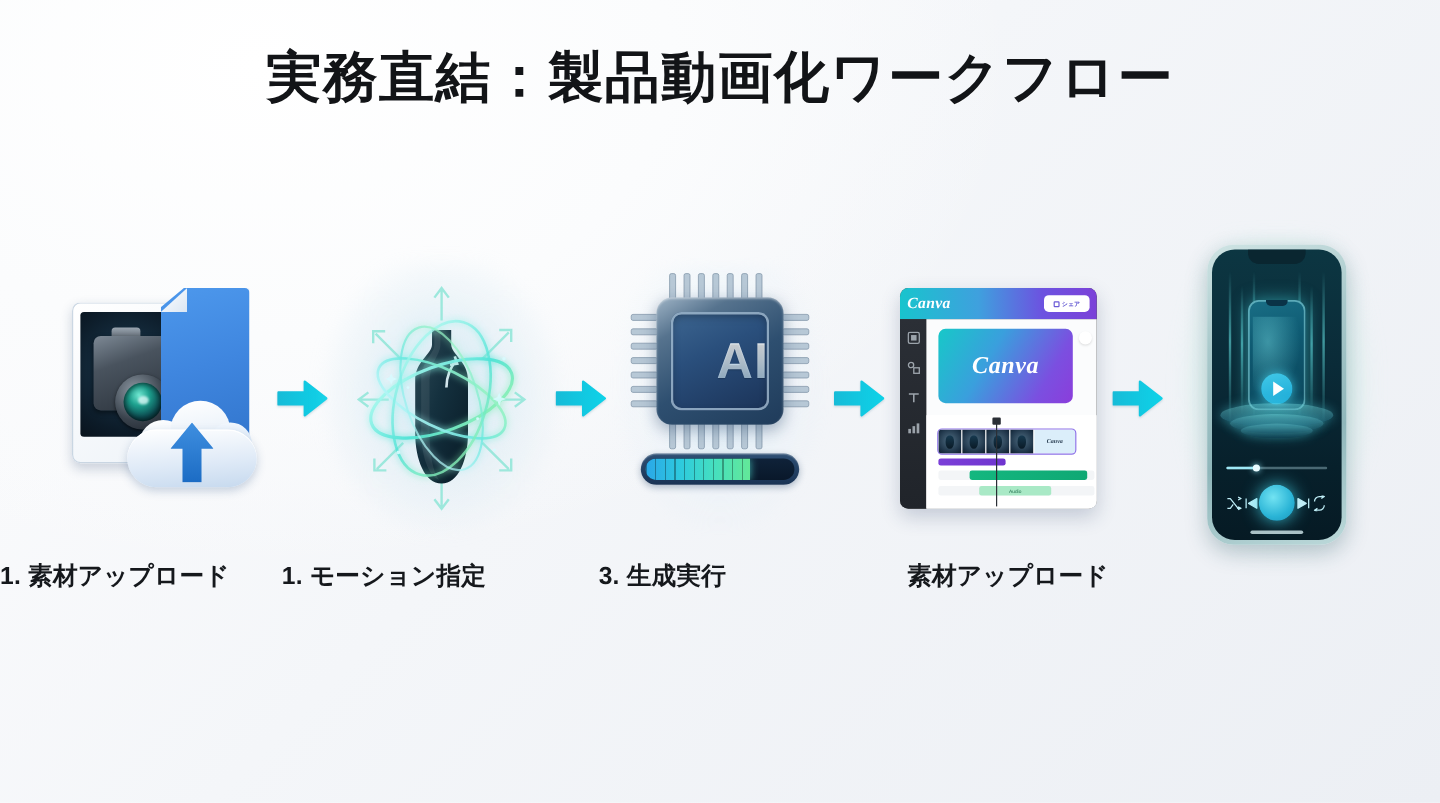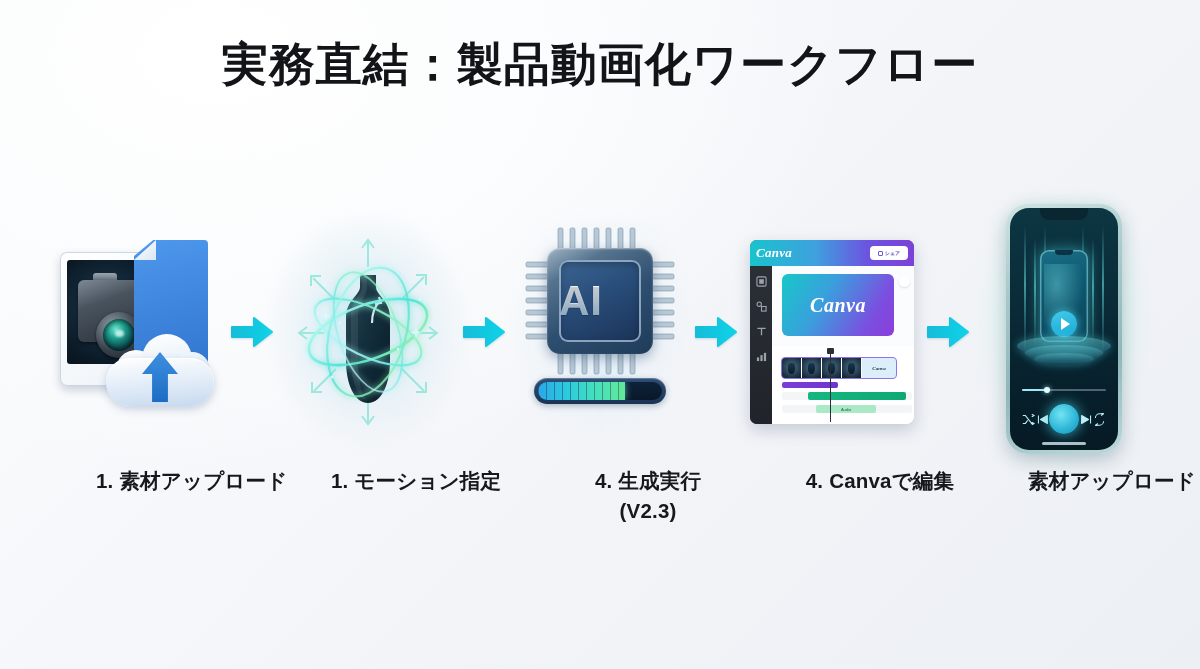--- a/index.html
+++ b/index.html
@@ -64,21 +64,21 @@
   .arrow svg { display: block; filter: drop-shadow(0 1px 1px rgba(0,80,110,0.18)); }
 
   
   .labels {
     position: absolute;
     left: 0;
     top: 466px;
     width: 1200px;
     display: flex;
     align-items: flex-start;
-    justify-content: flex-end;
+    justify-content: flex-start;
   }
   .label-cell {
     width: 176px;
     flex: 0 0 auto;
     text-align: center;
     font-size: 20.5px;
     font-weight: 700;
     color: #15181c;
     line-height: 1.45;
     letter-spacing: 0.2px;
@@ -198,21 +198,21 @@
     border-radius: 13px;
     background: linear-gradient(150deg,#9fb4c6 0%, #56738e 22%, #2e4f70 55%, #1f3b5a 100%);
     box-shadow: 0 4px 12px rgba(20,50,90,0.35), inset 0 1px 2px rgba(255,255,255,0.5);
     z-index: 2;
   }
   .s3 .chip-core {
     position: absolute; left: 12px; top: 12px; width: 82px; height: 82px;
     border-radius: 9px;
     background: linear-gradient(155deg,#3d6691 0%, #2a4f7c 40%, #1b3358 100%);
     box-shadow: inset 0 0 0 2px rgba(175,200,222,0.75), inset 0 3px 8px rgba(0,0,0,0.35);
-    display: flex; align-items: center; justify-content: flex-start;
+    display: flex; align-items: center; justify-content: flex-end;
   }
   .s3 .ai-text {
     font-size: 42px; font-weight: 700; letter-spacing: 1px;
     background: linear-gradient(180deg,#ffffff 0%, #d9e9f6 45%, #9fc4e2 100%);
     -webkit-background-clip: text; background-clip: text;
     color: transparent;
     text-shadow: 0 1px 1px rgba(0,0,0,0.18);
     line-height: 1;
   }
   .s3 .pins { position: absolute; left: 0; top: 0; width: 176px; height: 160px; z-index: 1; }
@@ -716,26 +716,22 @@
     <span>1. 素材アップロード</span>
   </div>
   <div class="label-spacer"></div>
 
   <div class="label-cell">
     <span>1. モーション指定</span>
   </div>
   <div class="label-spacer"></div>
 
   <div class="label-cell">
-    <span>4. 生成実行</span>
-    <span class="label-line2">(V2.3)</span>
+    <span>3. 生成実行</span>
   </div>
   <div class="label-spacer"></div>
 
-  <div class="label-cell">
-    <span>4. Canvaで編集</span>
-  </div>
   <div class="label-spacer"></div>
 
   <div class="label-cell">
     <span>素材アップロード</span>
   </div>
 </div>
 
 </body></html>

